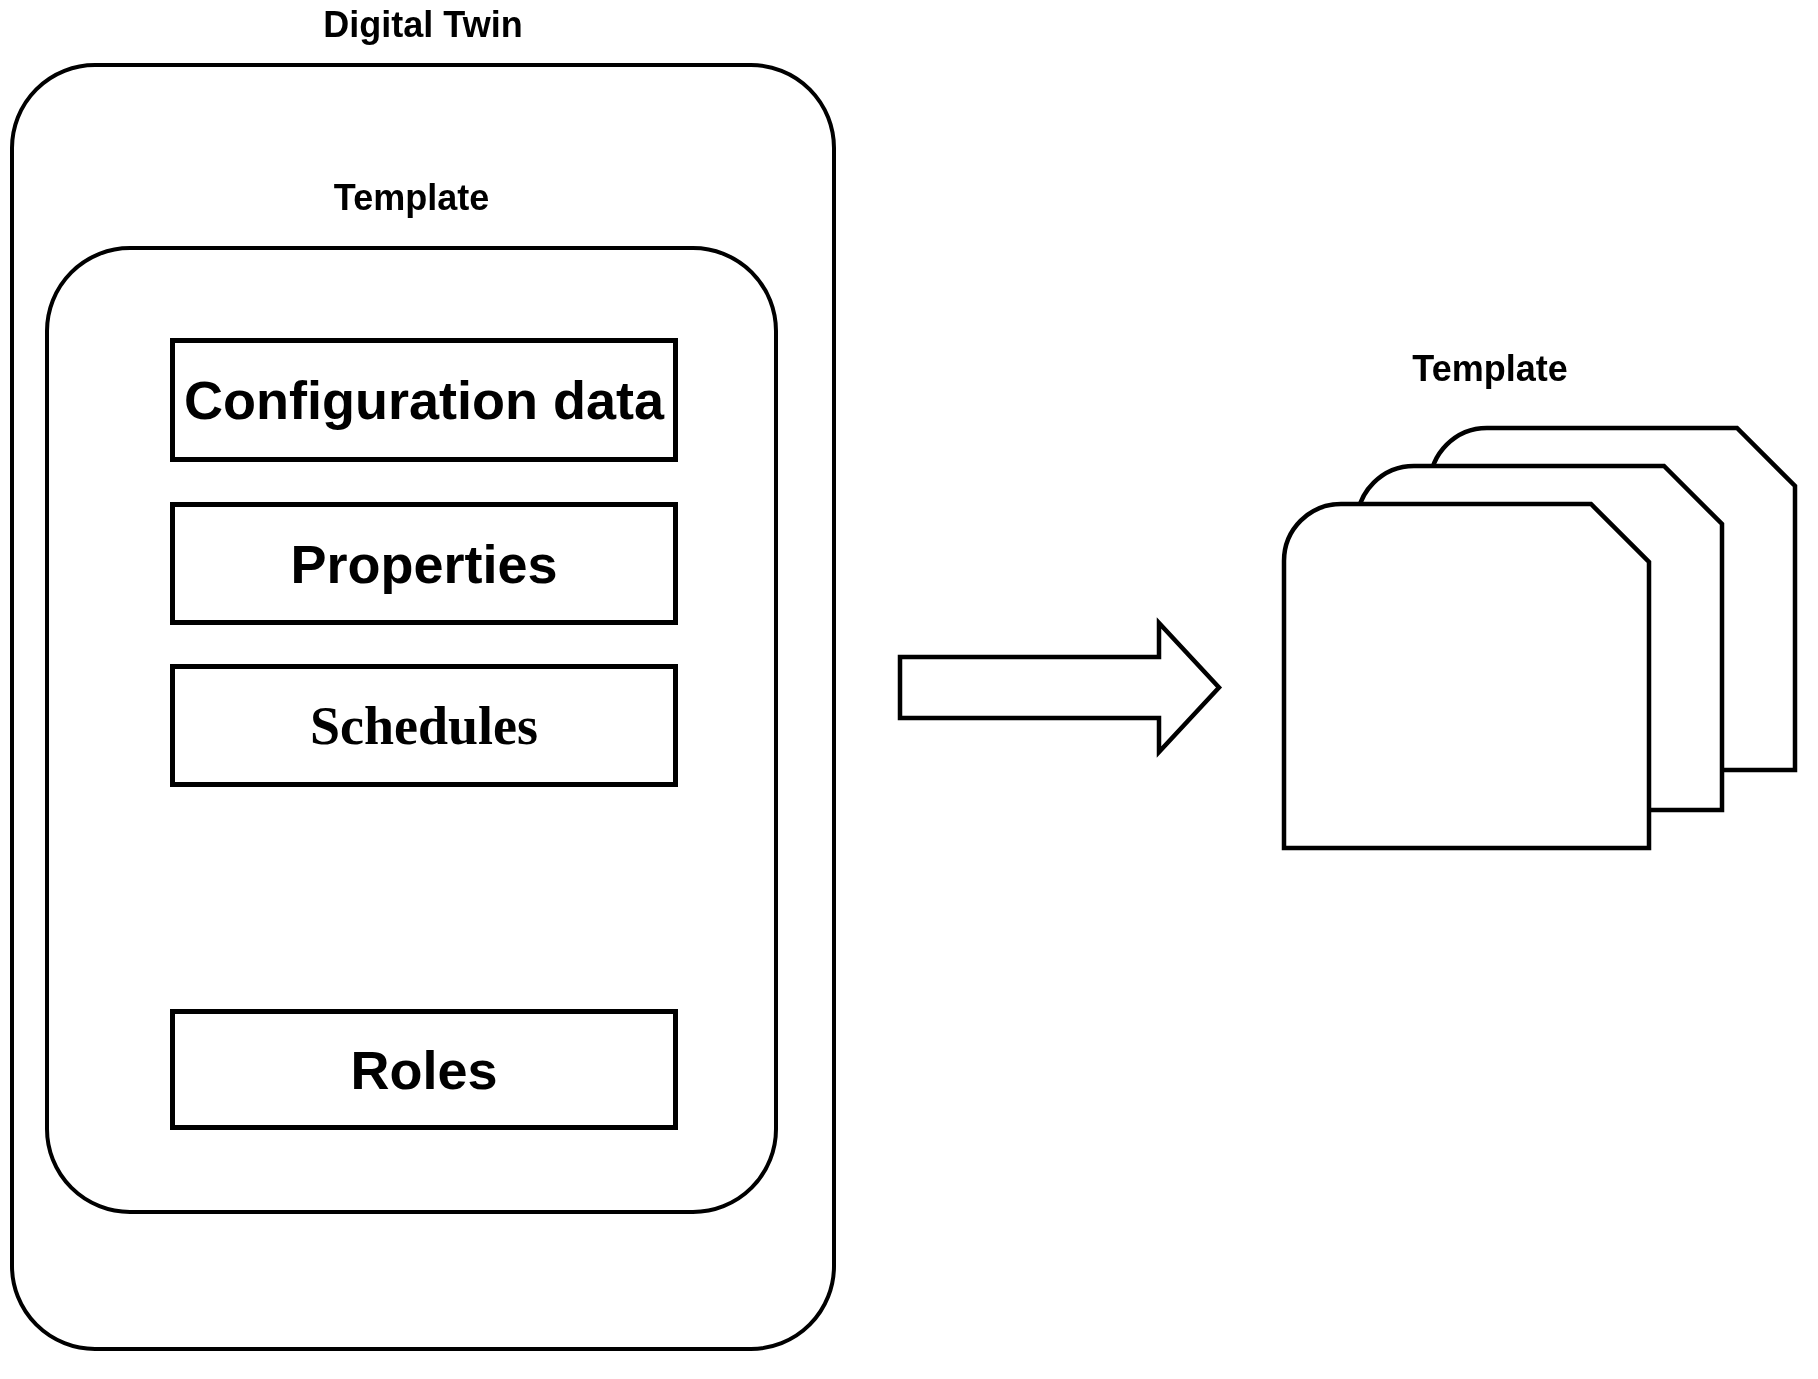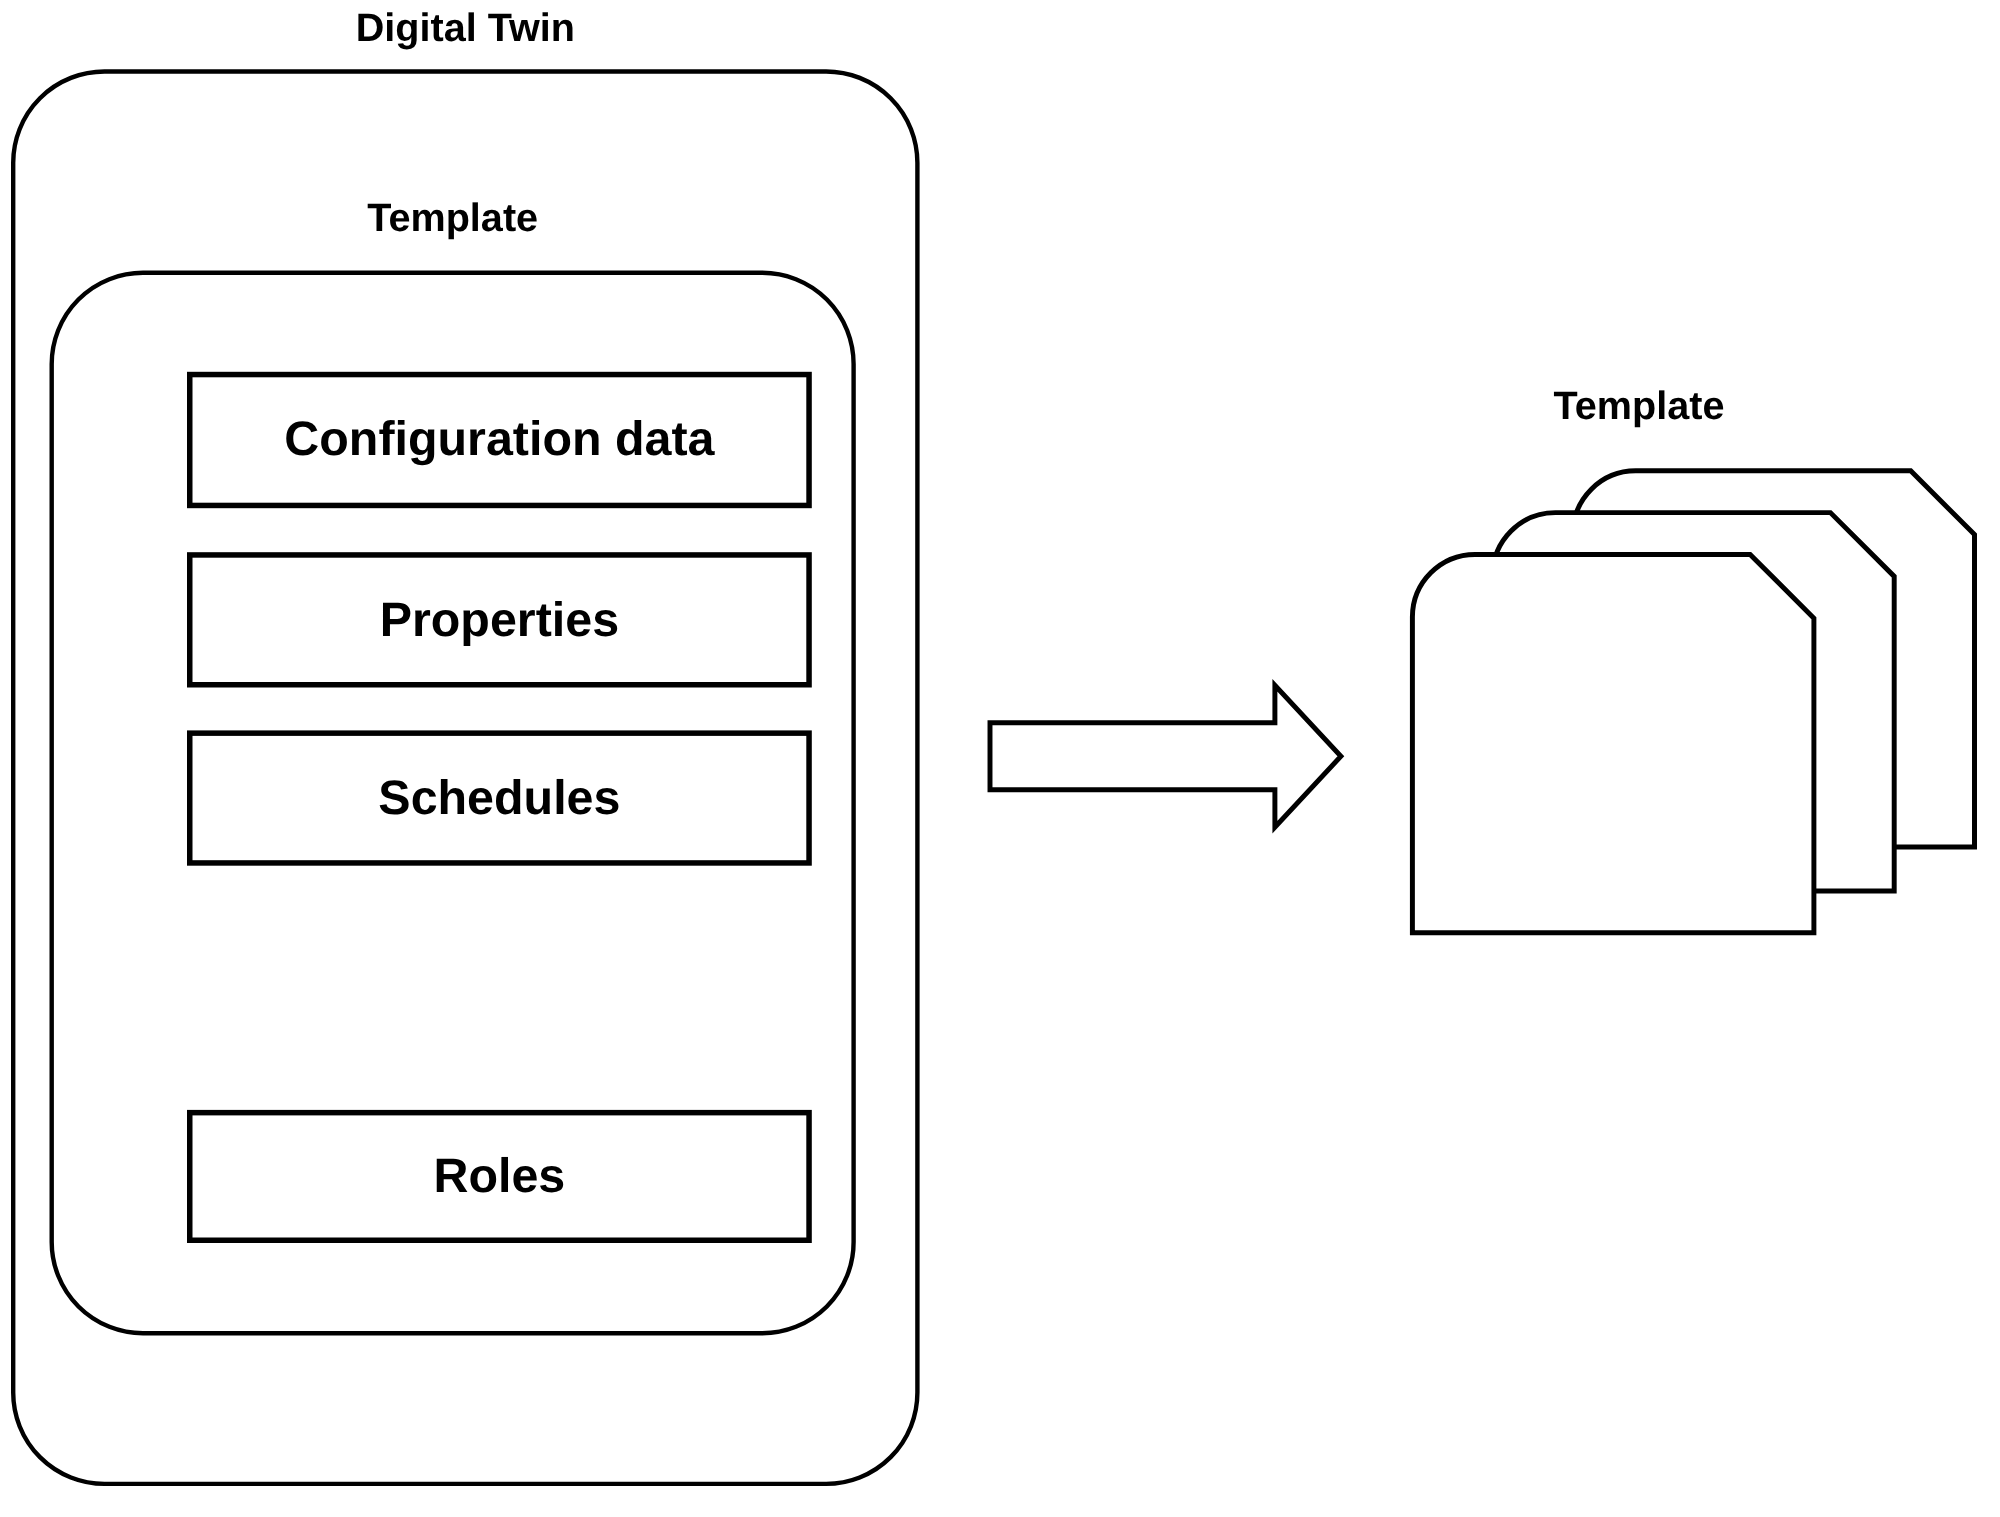--- a/index.html
+++ b/index.html
@@ -54,34 +54,34 @@
     top: 177px;
   }
   .devices-title {
     left: 1290px;
     width: 400px;
     top: 348px;
   }
   .item-box {
     position: absolute;
     left: 170px;
-    width: 568px;
+    width: 508px;
     border: 5px solid #000000;
     box-sizing: border-box;
     background: #ffffff;
     display: flex;
     align-items: center;
     justify-content: center;
-    font-size: 44px;
+    font-size: 54px;
     font-weight: 700;
     text-align: center;
   }
   .box-1 { top: 338px;  height: 124px; }
   .box-2 { top: 502px;  height: 123px; }
-  .box-3 { top: 664px;  height: 123px; }
+  .box-3 { top: 664px;  height: 123px; font-family: Liberation Serif, serif; }
   .box-4 { top: 827px;  height: 122px; }
   .box-5 { top: 1009px; height: 121px; }
   .shapes-overlay {
     position: absolute;
     left: 0;
     top: 0;
     width: 1818px;
     height: 1379px;
   }
   .shape {

